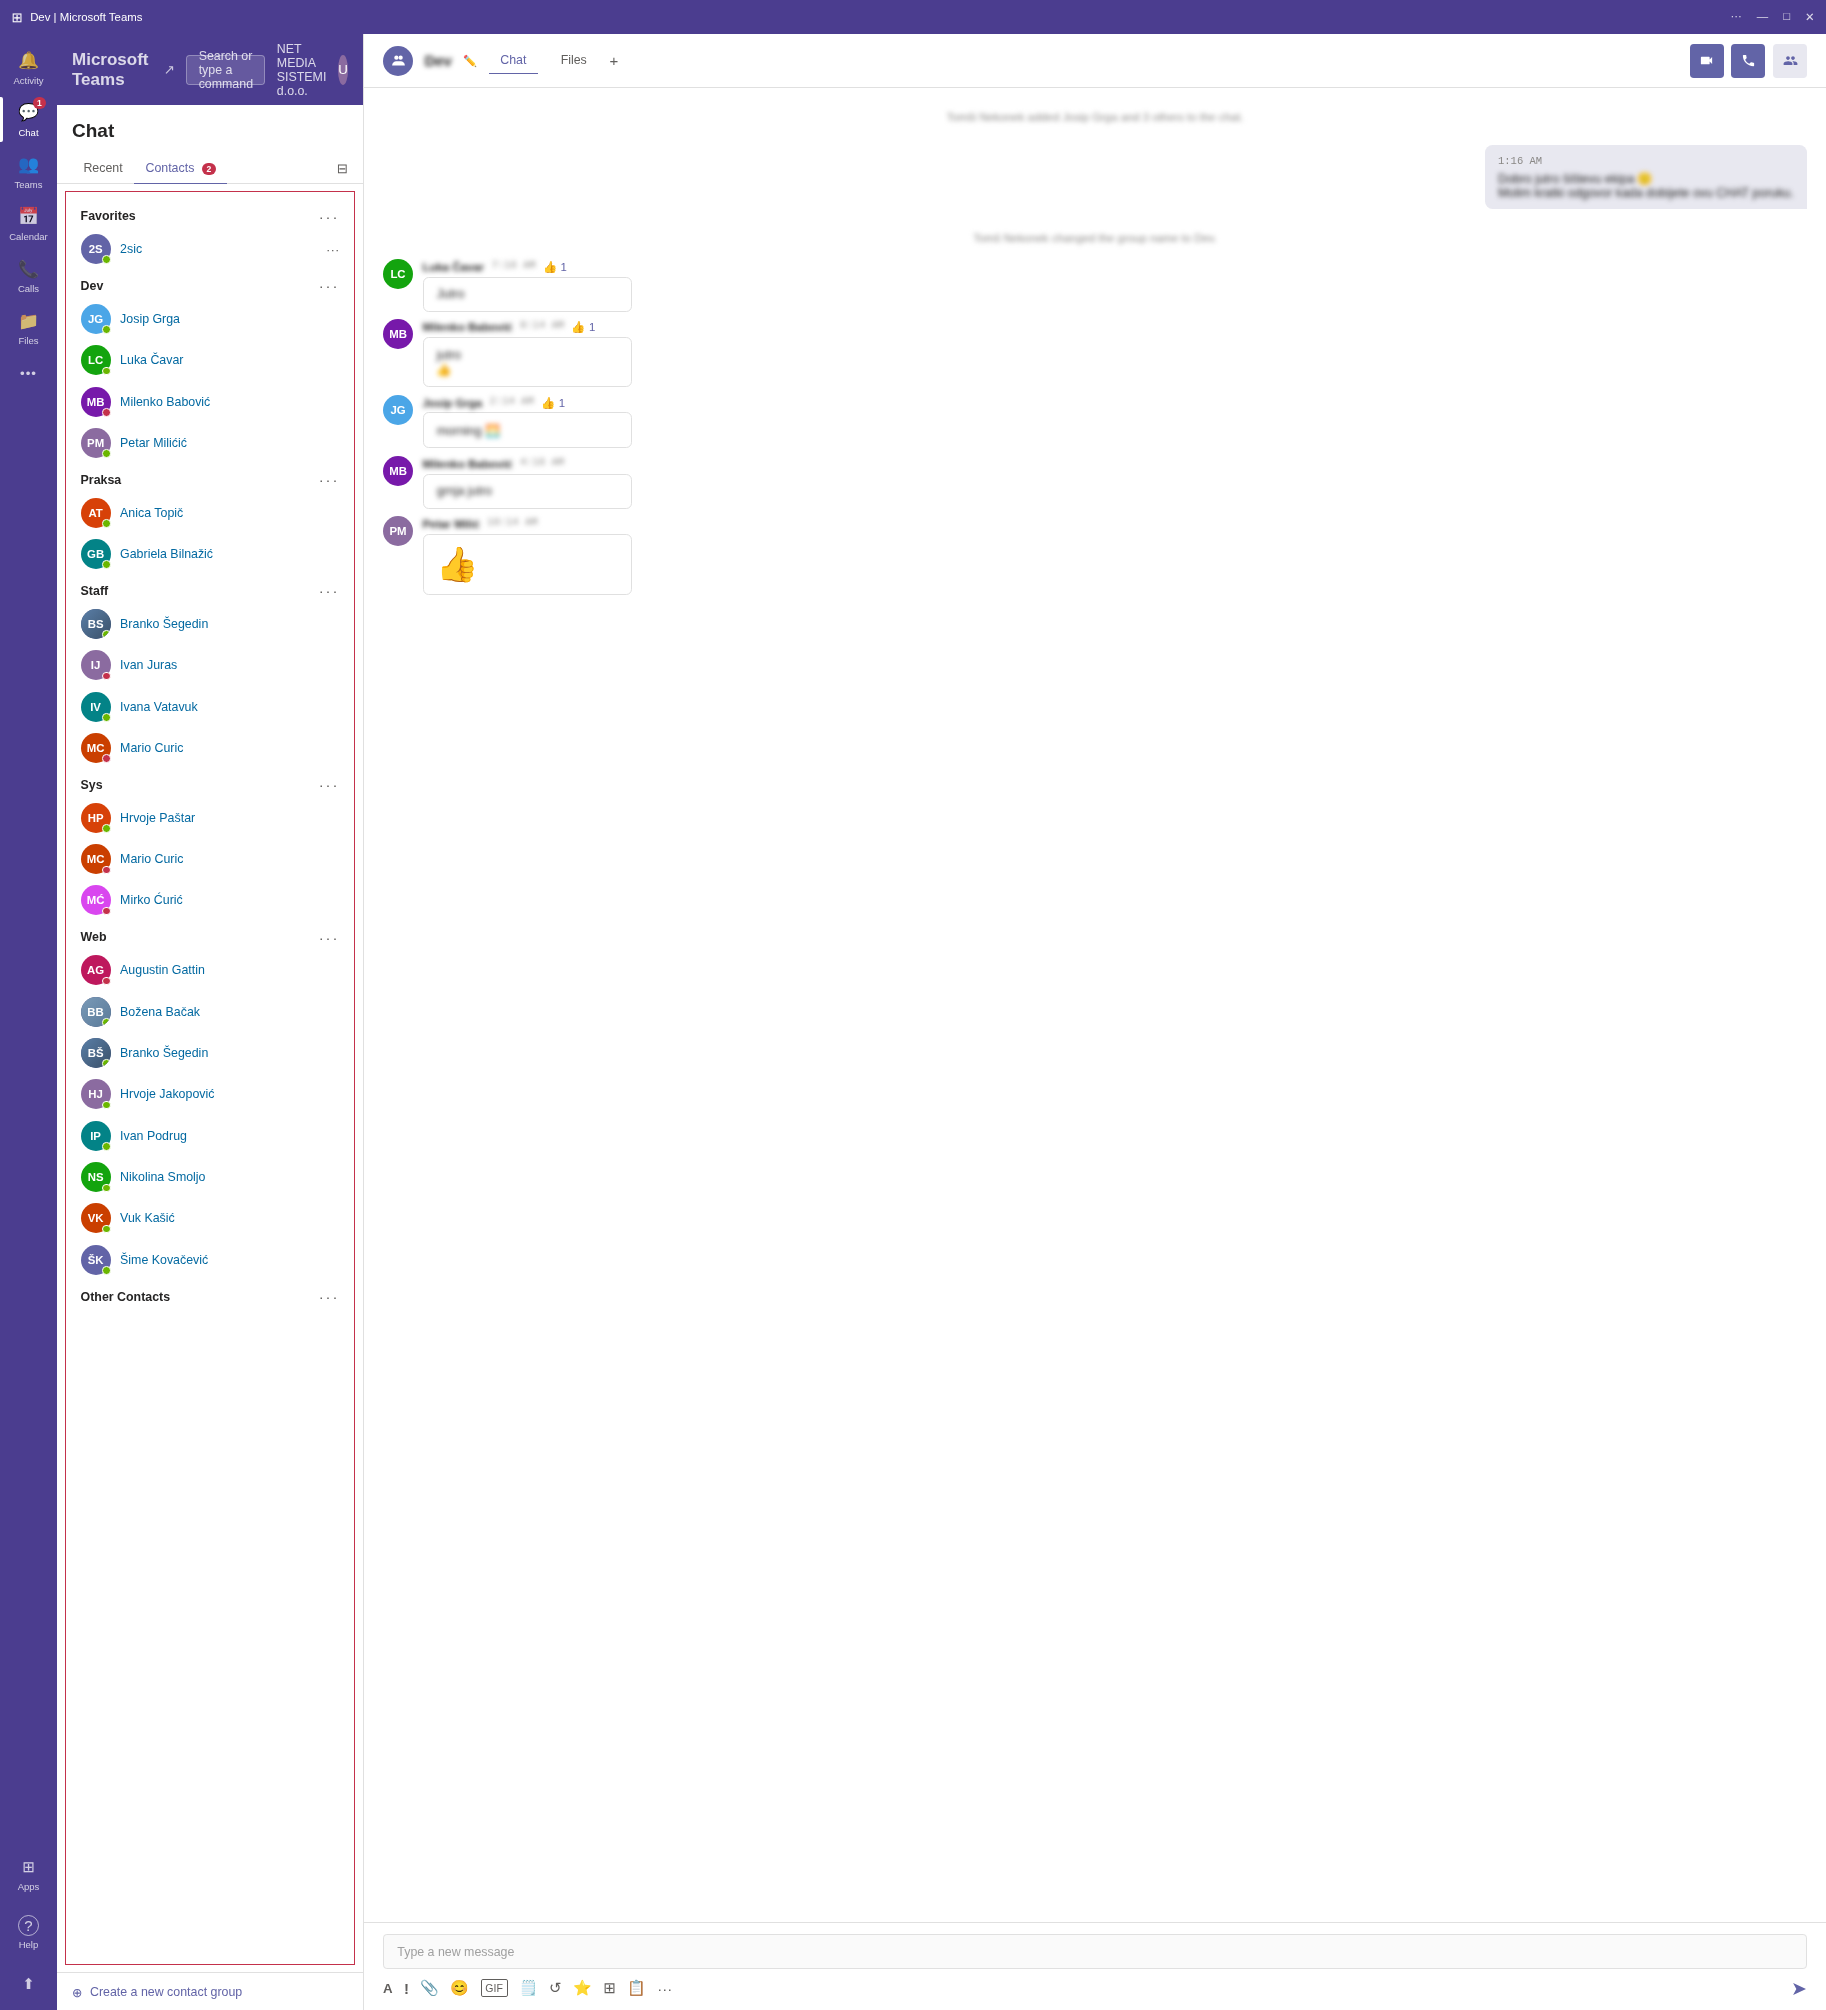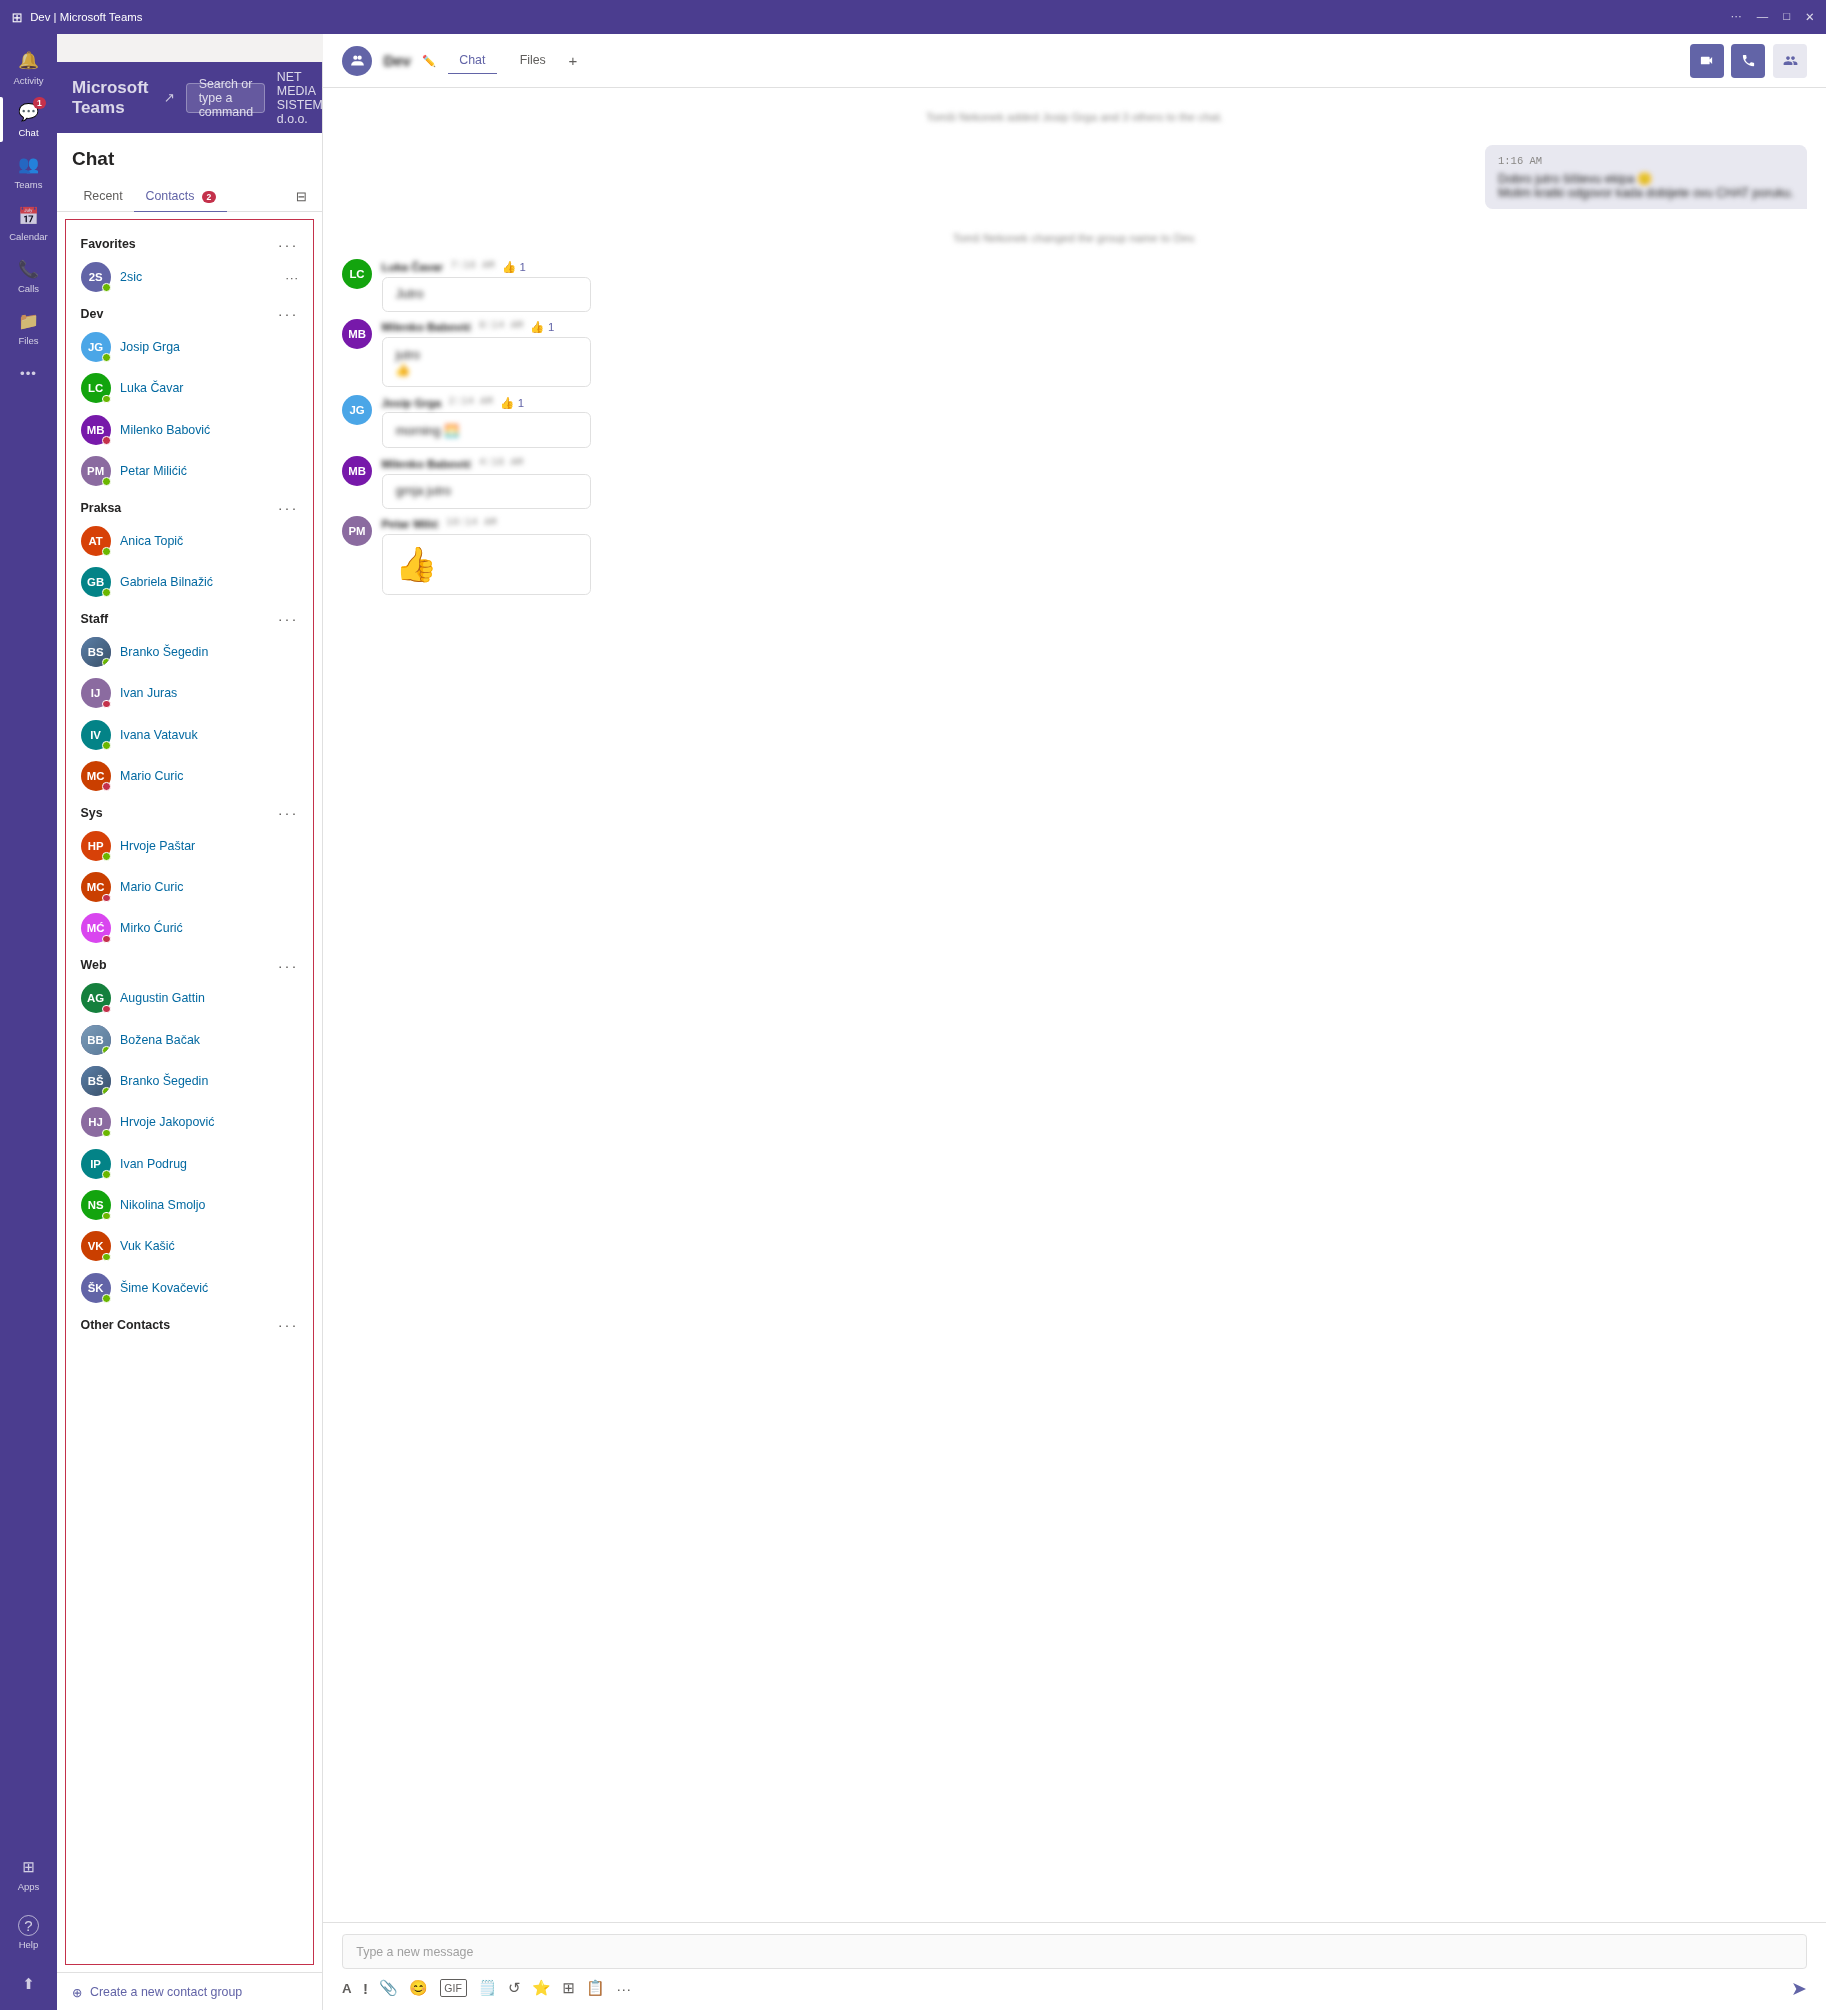--- a/index.html
+++ b/index.html
@@ -73,27 +73,26 @@
       font-size: 8.6px;
       padding: 1px 3.8px;
       font-weight: bold;
     }
     .nav-label { font-size: 9.5px; }
     .nav-spacer { flex: 1; }
     .nav-bottom { margin-bottom: 7.6px; }
 
     
     .sidebar {
-      width: 266px;
+      width: 307px;
       background: #fff;
       border-right: 1px solid #e0e0e0;
       display: flex;
       flex-direction: column;
       flex-shrink: 0;
-      margin-top: 28px;
     }
     .sidebar-header {
       padding: 15px 15px 0 15px;
     }
     .sidebar-title { font-size: 19px; font-weight: 600; color: #252424; margin-bottom: 11.4px; }
     .sidebar-tabs { display: flex; gap: 0; border-bottom: 1px solid #e0e0e0; margin: 0 -15px; padding: 0 15px; align-items: center; }
     .sidebar-tab {
       padding: 7.6px 11.4px;
       font-size: 12.4px;
       color: #605e5c;
@@ -566,21 +565,21 @@
           <span class="status-dot status-busy"></span>
         </div>
         <span class="contact-name">Mirko Ćurić</span>
       </div>
 
       <div class="contact-group-header">
         <span class="contact-group-name">Web</span>
         <span class="contact-group-more">···</span>
       </div>
       <div class="contact-item">
-        <div class="avatar" style="background:#15803d;text-align:right;">
+        <div class="avatar" style="background:#be185d;text-align:right;">
           AG
           <span class="status-dot status-busy"></span>
         </div>
         <span class="contact-name">Augustin Gattin</span>
       </div>
       <div class="contact-item">
         <div class="avatar-photo" style="background:#4b5e88; position:relative;">
           <div style="width:30px;height:30px;border-radius:50%;background:linear-gradient(135deg,#7a9ab8,#5a7a98);display:flex;align-items:center;justify-content:center;color:#fff;font-size:11.4px;font-weight:600;">BB</div>
           <span class="status-dot status-available" style="position:absolute;bottom:0;right:0;"></span>
         </div>

